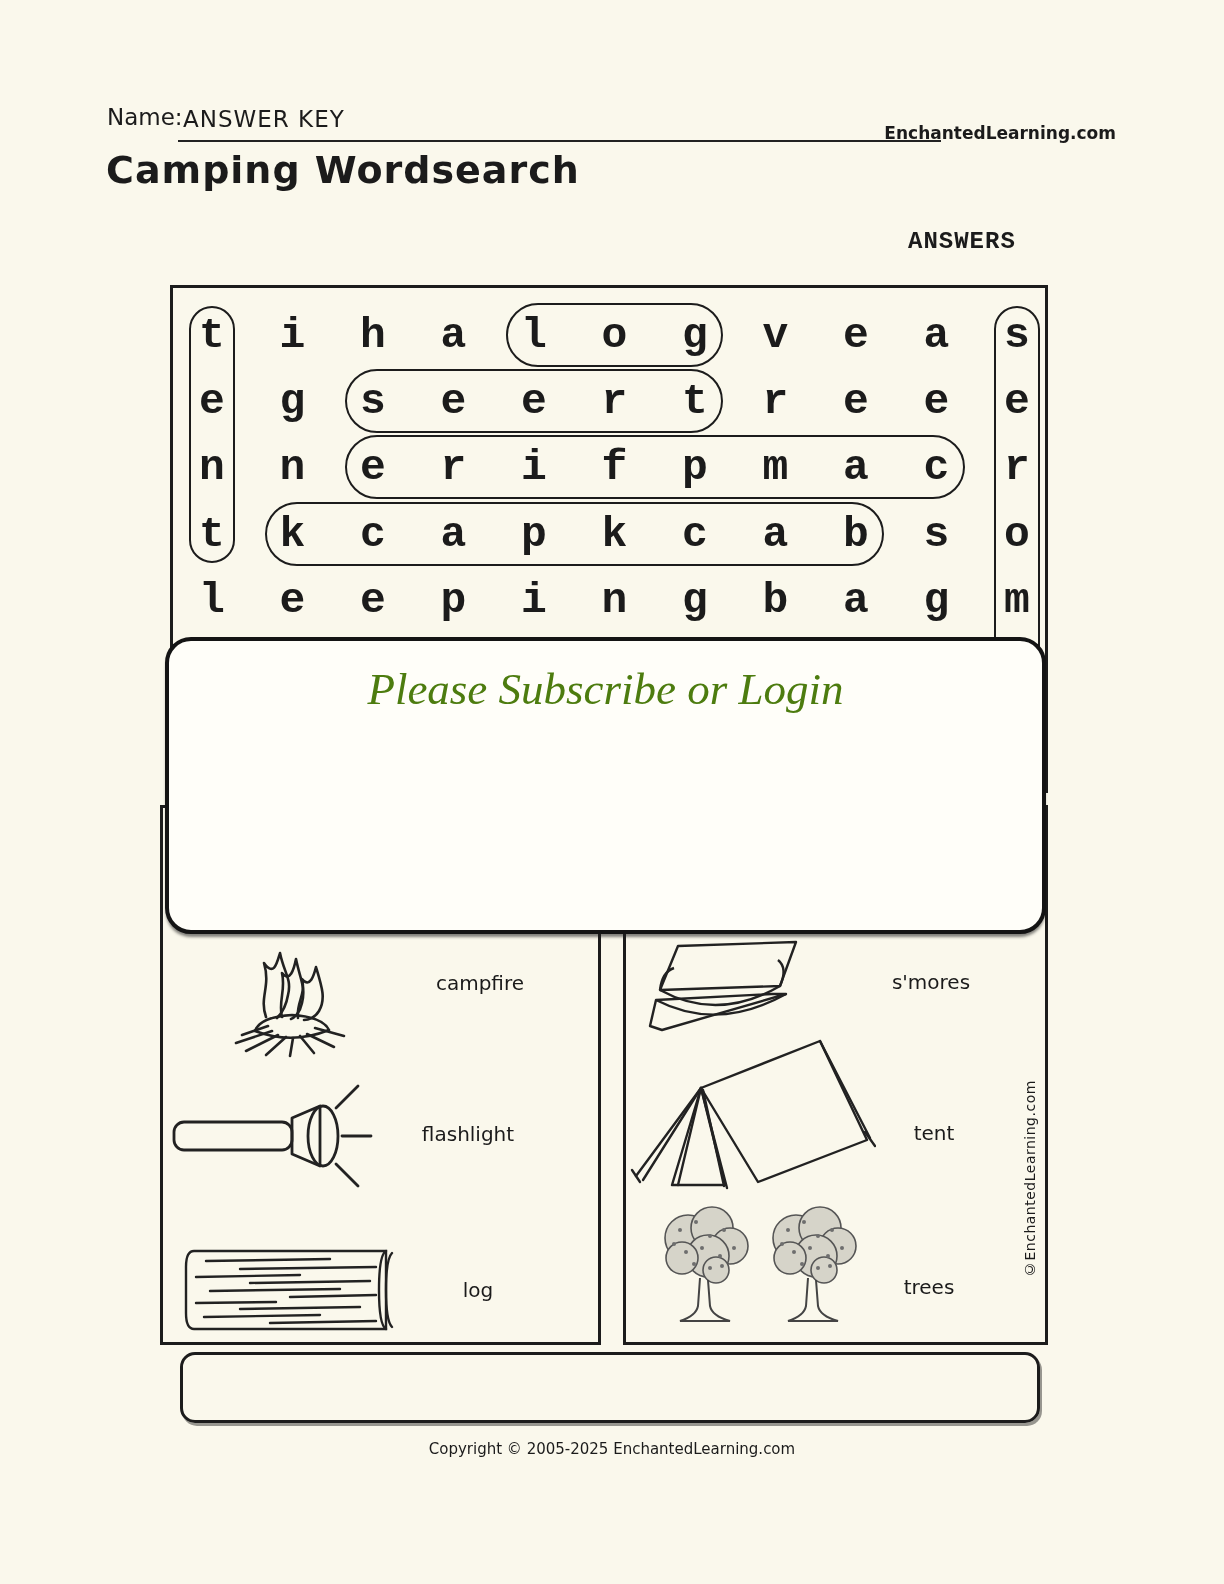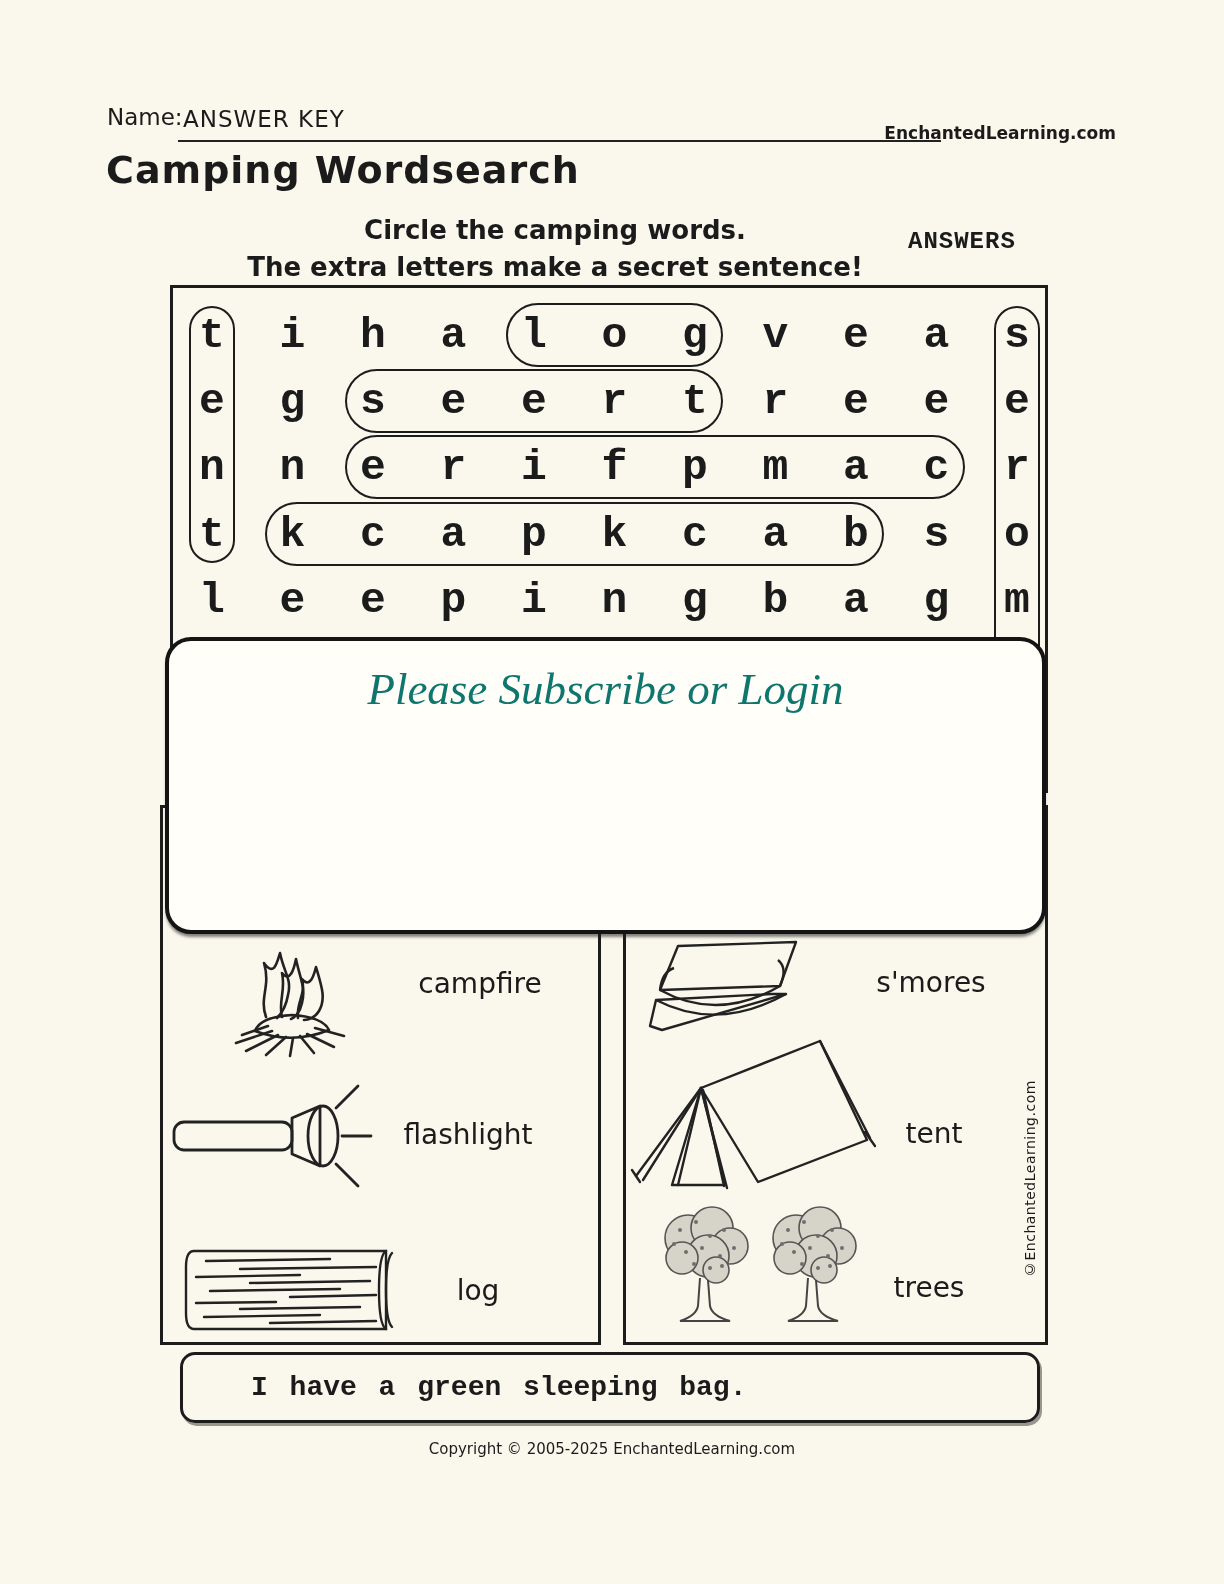--- a/index.html
+++ b/index.html
@@ -34,27 +34,27 @@
   .ws-circle { position:absolute; border:2.5px solid #1c1c1c; border-radius:32px; }
 
   
   .preview-box { left:165px; top:637px; width:881px; height:297px;
                  background:#FFFEF9; border:4px solid #141414; border-radius:26px;
                  z-index:10; display:flex; flex-direction:column; align-items:center;
                  box-shadow:0 4px 3px -1px rgba(30,30,30,0.55); }
   .preview-title { margin-top:48px; font-family:"Liberation Serif","DejaVu Serif",serif;
                    font-weight:bold; font-size:80px; line-height:1; color:#111; }
   .preview-subtitle { margin-top:22px; font-family:"Liberation Serif","DejaVu Serif",serif;
-                      font-style:italic; font-size:45px; color:#0f766e; }
+                      font-style:italic; font-size:45px; color:#4d7c0f; }
 
   
   .panel { border:3px solid #1c1c1c; z-index:1; }
   .panel-left  { left:160px; top:805px; width:441px; height:540px; }
   .panel-right { left:623px; top:805px; width:425px; height:540px; }
-  .pic-label { position:absolute; transform:translate(-50%,-50%); font-size:28px; z-index:3; }
+  .pic-label { position:absolute; transform:translate(-50%,-50%); font-size:20px; z-index:3; }
   .pic-icon  { position:absolute; z-index:3; }
   .watermark { left:1022px; top:1072px; height:205px; z-index:3;
                writing-mode:vertical-rl; transform:rotate(180deg);
                font-size:14px; letter-spacing:0.5px; }
 
   
   .secret-box { left:180px; top:1352px; width:860px; height:71px;
                 border:3.5px solid #1c1c1c; border-radius:15px; z-index:4;
                 display:flex; align-items:center; padding-left:22px;
                 font-family:"Liberation Mono","DejaVu Sans Mono",monospace;
@@ -73,24 +73,20 @@
 <body>
 
 <div class="page">
 
   <div class="abs name-label">Name:</div>
   <div class="abs name-value">ANSWER KEY</div>
   <div class="abs name-line"></div>
   <div class="abs site-logo">EnchantedLearning.com</div>
   <div class="abs page-title">Camping Wordsearch</div>
 
-  <div class="abs instructions">
-    <div>Circle the camping words.</div>
-    <div>The extra letters make a secret sentence!</div>
-  </div>
   <div class="abs answers-label">ANSWERS</div>
 
   <div class="abs ws-box"></div>
   <div class="abs ws-grid">
       <div class="ws-circle" style="left: 189px; top: 306px; width: 46px; height: 256.6px;"></div>
       <div class="ws-circle" style="left: 506px; top: 303px; width: 217px; height: 64px;"></div>
       <div class="ws-circle" style="left: 345px; top: 369.2px; width: 378px; height: 64px;"></div>
       <div class="ws-circle" style="left: 345px; top: 435.4px; width: 619.5px; height: 64px;"></div>
       <div class="ws-circle" style="left: 264.5px; top: 501.6px; width: 619.5px; height: 64px;"></div>
       <div class="ws-circle" style="left: 994px; top: 306px; width: 46px; height: 367.8px;"></div>
@@ -254,18 +250,17 @@
   </svg>
   <div class="pic-label" style="left:929px; top:1287px;">trees</div>
 
   <div class="abs watermark">©EnchantedLearning.com</div>
 
   <div class="abs preview-box">
     <div class="preview-subtitle">Please Subscribe or Login</div>
   </div>
 
   <div class="abs secret-box">
-    <span class="secret-value">I have a green sleeping bag.</span>
   </div>
 
   <div class="abs copyright">Copyright © 2005-2025 EnchantedLearning.com</div>
 
 </div>
 
 </body></html>

